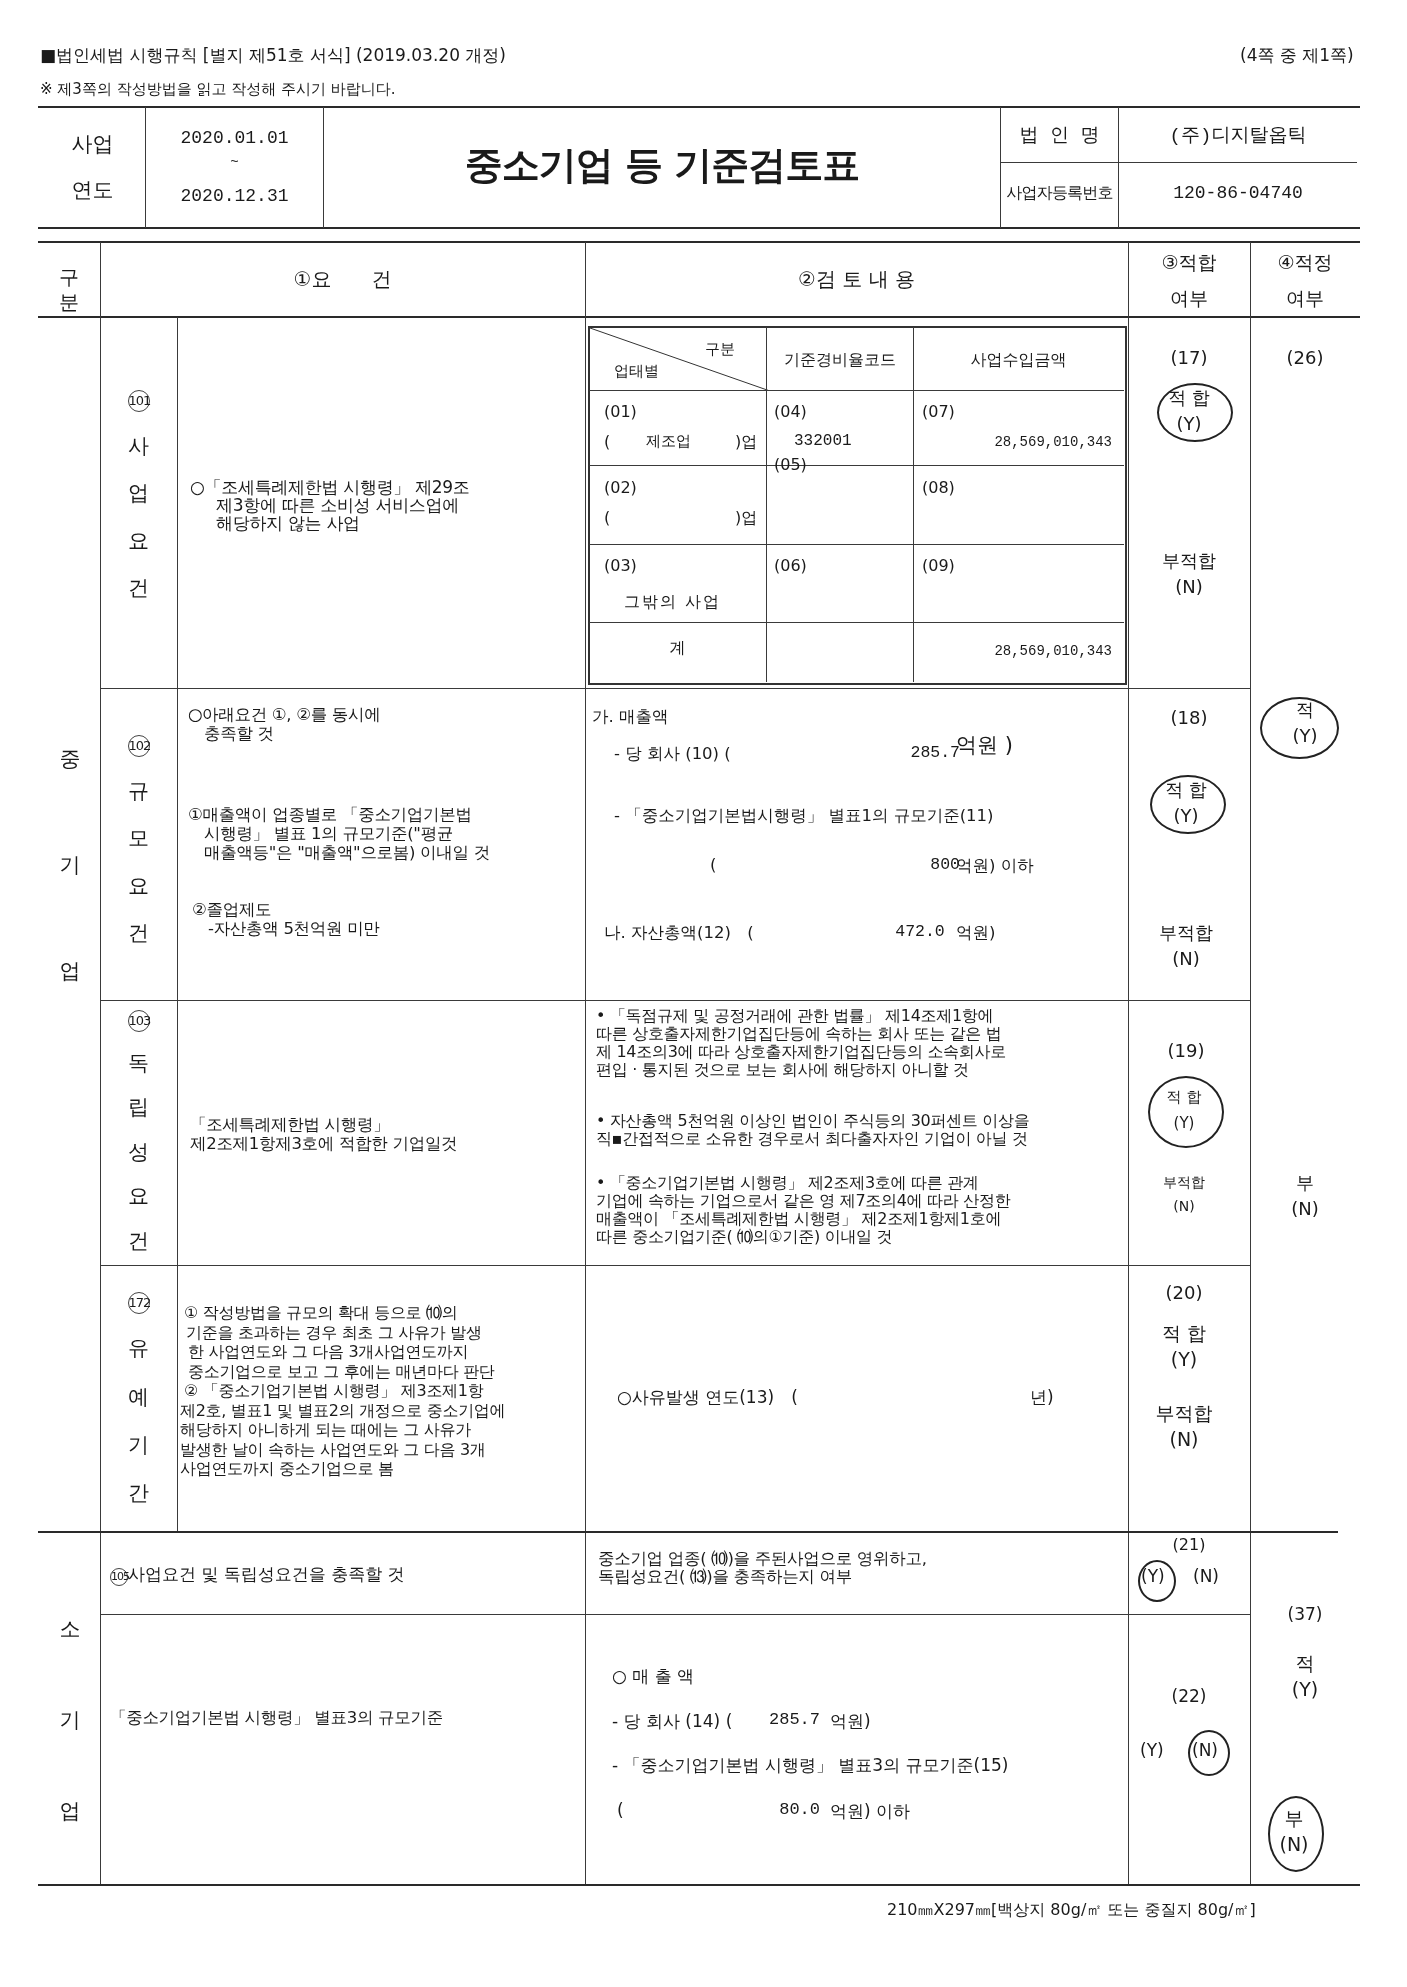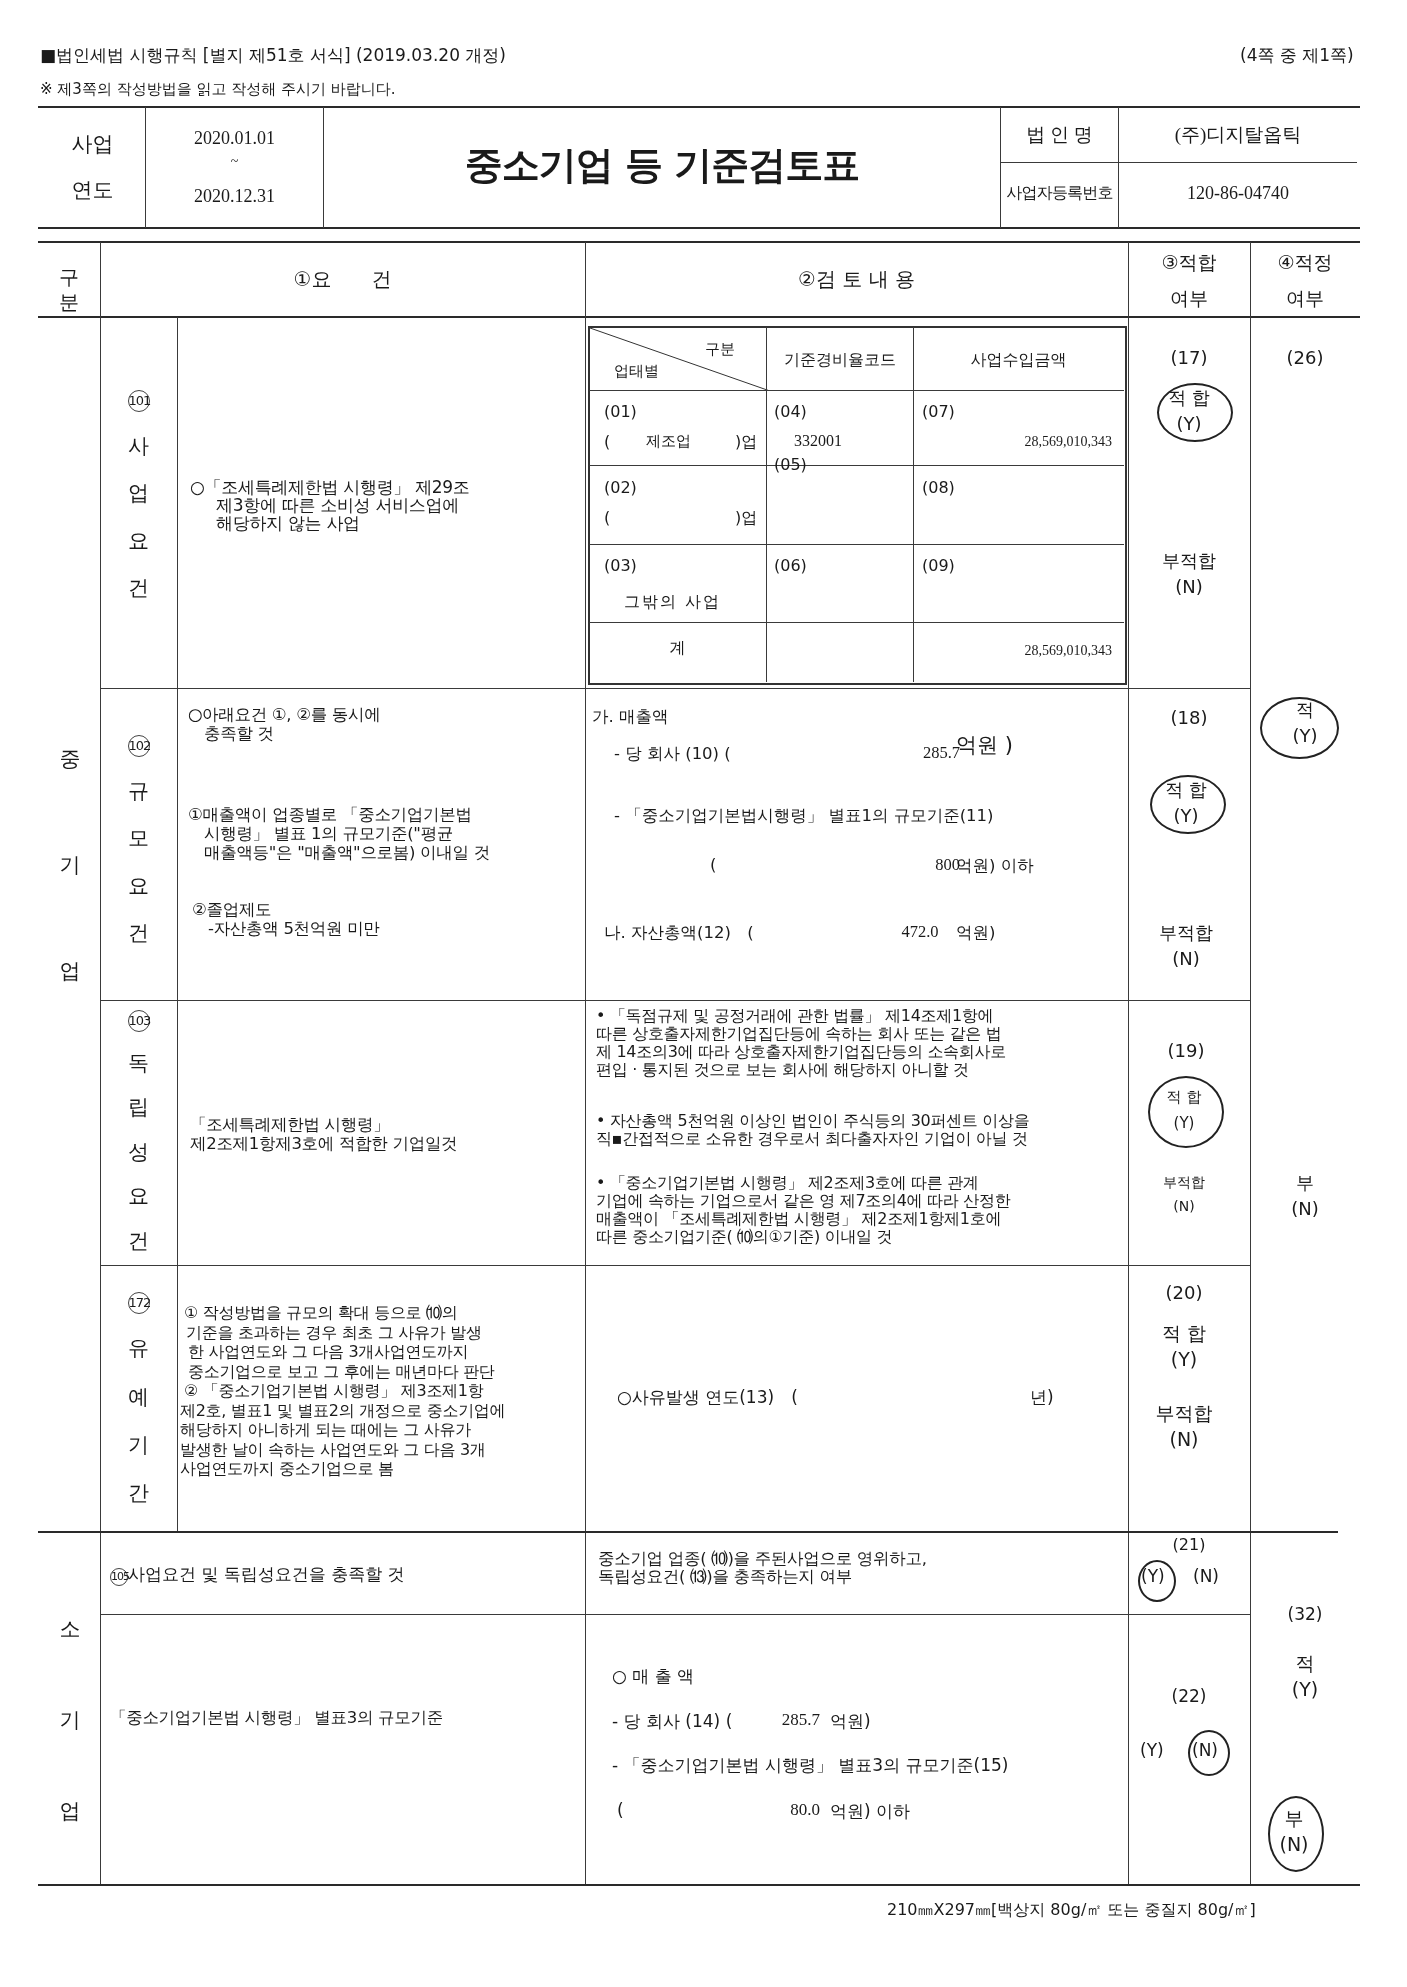--- a/index.html
+++ b/index.html
@@ -2,21 +2,21 @@
 <html><head>
 <meta charset="utf-8">
 <style>
   html, body { margin:0; padding:0; background:#ffffff; }
   body { width:1407px; height:1987px; position:relative; overflow:hidden;
          font-family:"DejaVu Sans", sans-serif; color:#1a1a1a; }
   .hl { position:absolute; height:0; border-top:2px solid #2a2a2a; }
   .hl1 { position:absolute; height:0; border-top:1px solid #3a3a3a; }
   .vl { position:absolute; width:0; border-left:1px solid #3a3a3a; }
   .t { position:absolute; white-space:nowrap; }
-  .serif { font-family:Liberation Serif, serif; }
+  .serif { font-family:Liberation Mono, monospace; }
   .c { text-align:center; }
   .vert { position:absolute; display:flex; flex-direction:column; align-items:center; justify-content:space-between; font-size:21px; }
   .circ { position:absolute; border:2px solid #222; border-radius:50%; }
   .fit { position:absolute; text-align:center; font-size:18px; line-height:26px; }
   .para { position:absolute; font-size:16.5px; line-height:19px; white-space:nowrap; letter-spacing:-0.3px; }
   .itbl { position:absolute; border:2px solid #333; }
   .small-num { font-size:13px; display:inline-block; border:1px solid #444; border-radius:50%; width:20px; height:20px; line-height:20px; text-align:center; letter-spacing:-1px; }
 </style>
 </head>
 <body>
@@ -287,21 +287,21 @@
 </div>
 <div class="para" style="left:598px;top:1550px;font-size:16.5px;line-height:18px;">
   <div>중소기업 업종( ⑽)을 주된사업으로 영위하고,</div>
   <div>독립성요건( ⒀)을 충족하는지 여부</div>
 </div>
 <div class="t c" style="left:1128px;top:1535px;width:122px;font-size:16px;">(21)</div>
 <div class="circ" style="left:1138px;top:1560px;width:34px;height:38px;"></div>
 <div class="t" style="left:1141px;top:1566px;font-size:17px;">(Y)</div>
 <div class="t" style="left:1193px;top:1566px;font-size:17px;">(N)</div>
 
-<div class="t c" style="left:1250px;top:1604px;width:110px;font-size:17px;">(32)</div>
+<div class="t c" style="left:1250px;top:1604px;width:110px;font-size:17px;">(37)</div>
 <div class="fit" style="left:1250px;top:1650px;width:110px;font-size:19px;">
   <div>적</div>
   <div>(Y)</div>
 </div>
 <div class="circ" style="left:1268px;top:1796px;width:52px;height:72px;"></div>
 <div class="fit" style="left:1239px;top:1805px;width:110px;font-size:19px;">
   <div>부</div>
   <div>(N)</div>
 </div>
 

